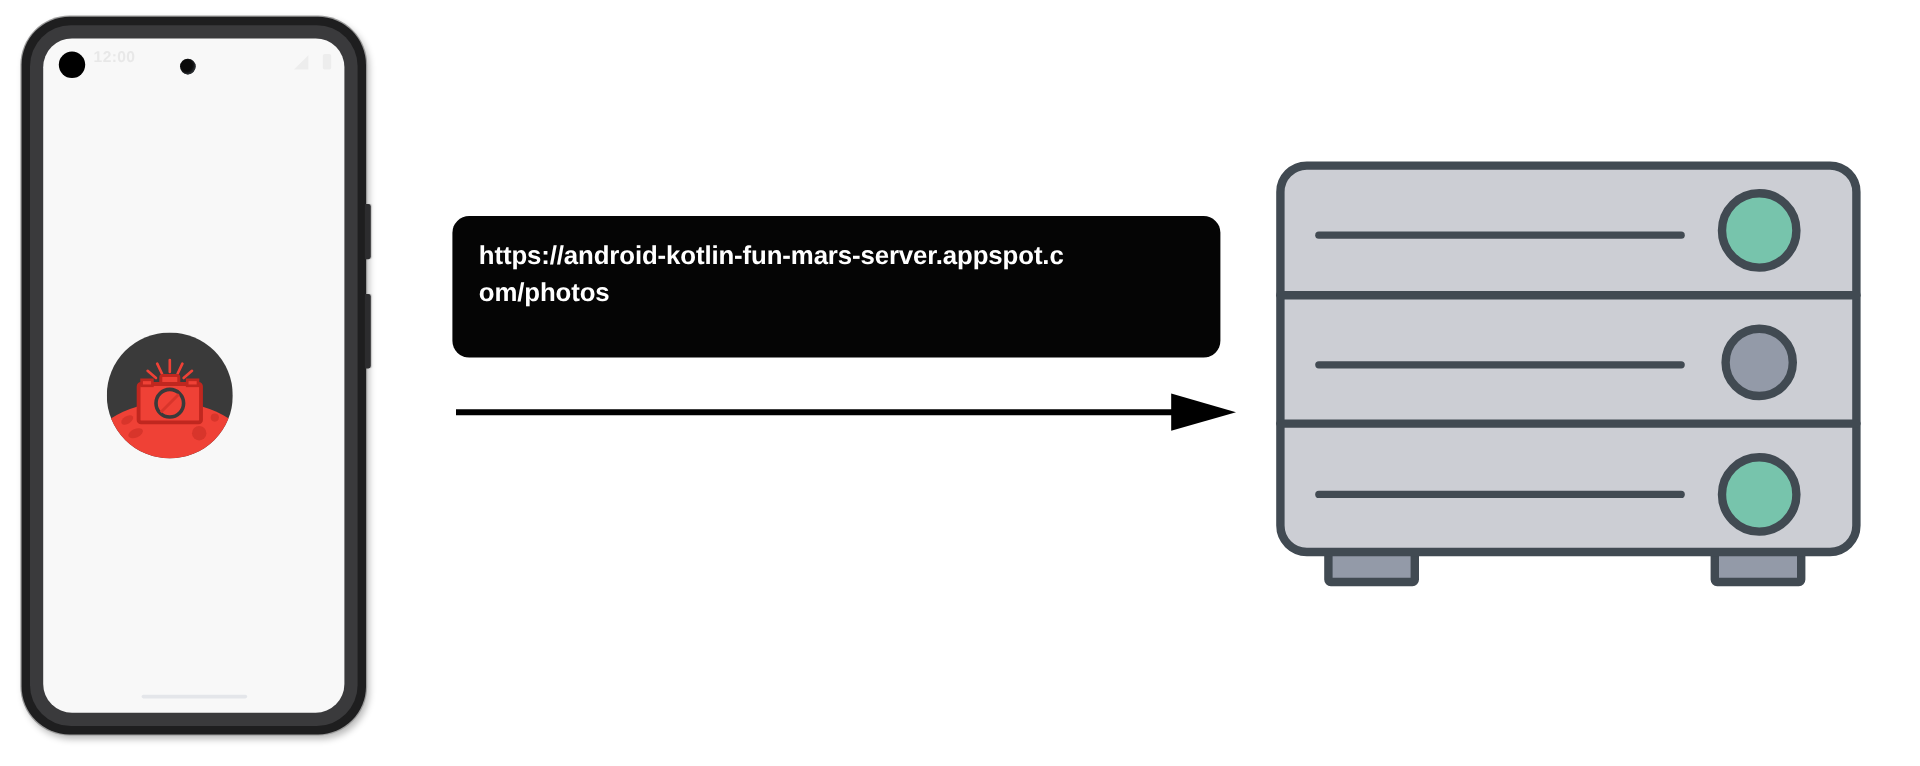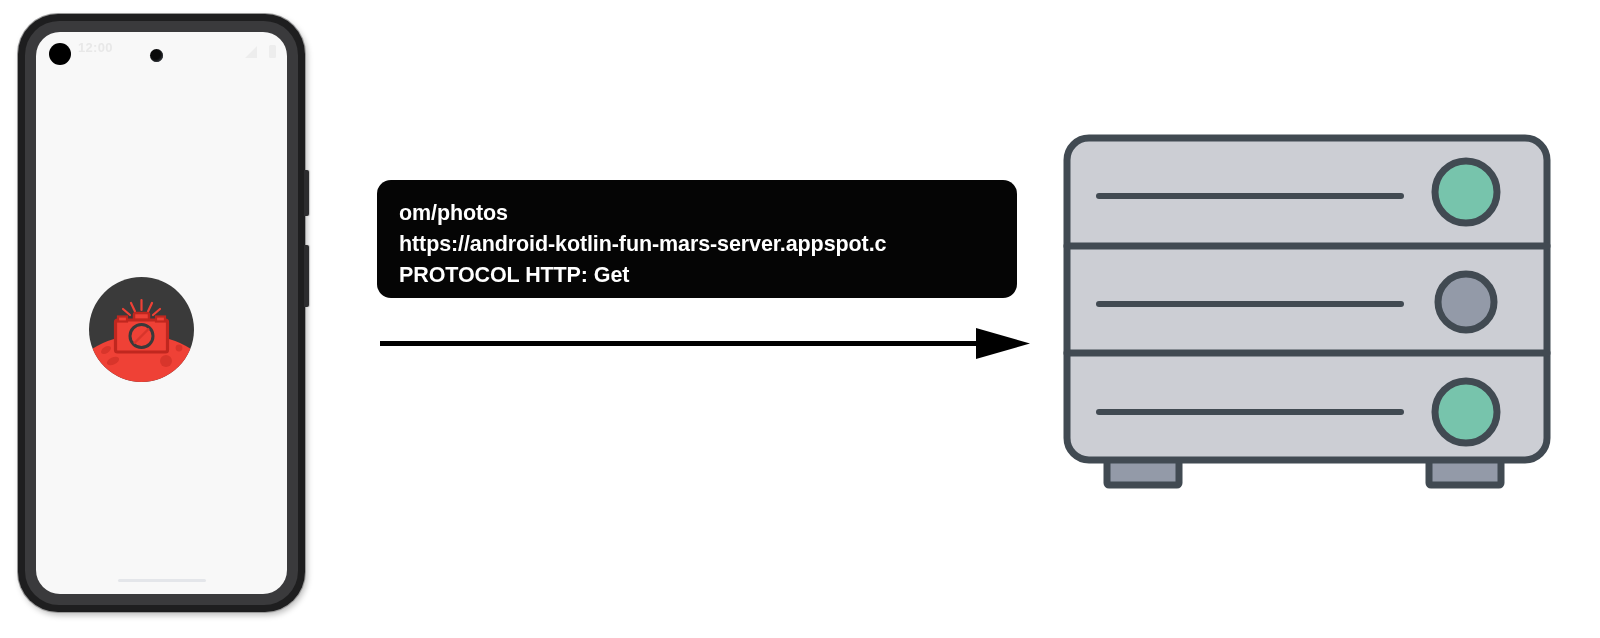--- a/index.html
+++ b/index.html
@@ -238,23 +238,22 @@
             <line x1="45" y1="66.5" x2="60" y2="51.5" stroke="#d8352b" stroke-width="2.4"></line>
           </g>
         </svg>
       </div>
 
       <div class="gesture-bar"></div>
     </div>
   </div>
 
   <div id="request-label">
+    <div class="label-line">https://android-kotlin-fun-mars-server.appspot.c</div>
     <div class="label-line">om/photos</div>
-    <div class="label-line">https://android-kotlin-fun-mars-server.appspot.c</div>
-    <div class="label-line">PROTOCOL HTTP: Get</div>
   </div>
 
   <div id="arrow">
     <svg width="656" height="36" viewBox="0 0 656 36" aria-hidden="true">
       <line x1="2" y1="17.5" x2="608" y2="17.5" stroke="#000000" stroke-width="5"></line>
       <polygon points="598,2 652,17.5 598,33" fill="#000000"></polygon>
     </svg>
   </div>
 
   <div id="server">

